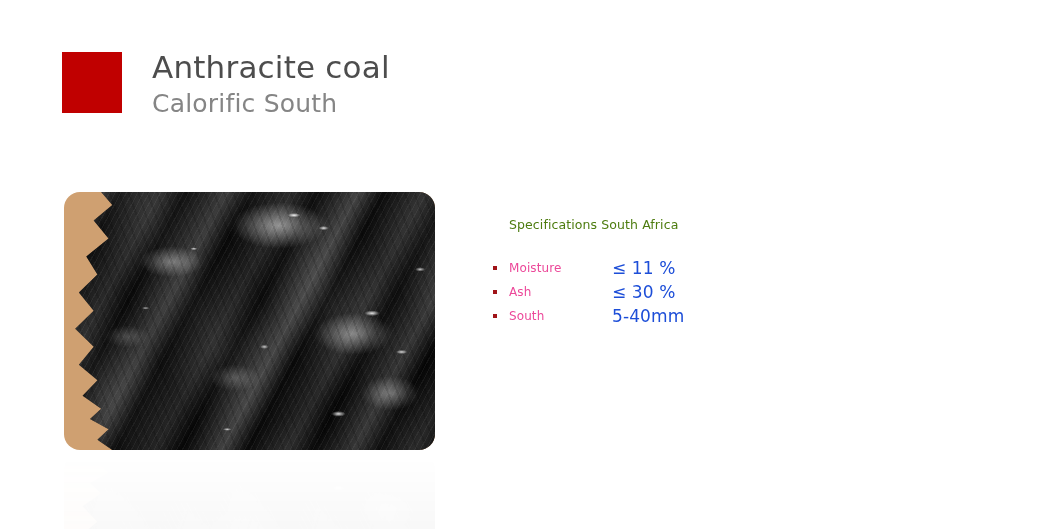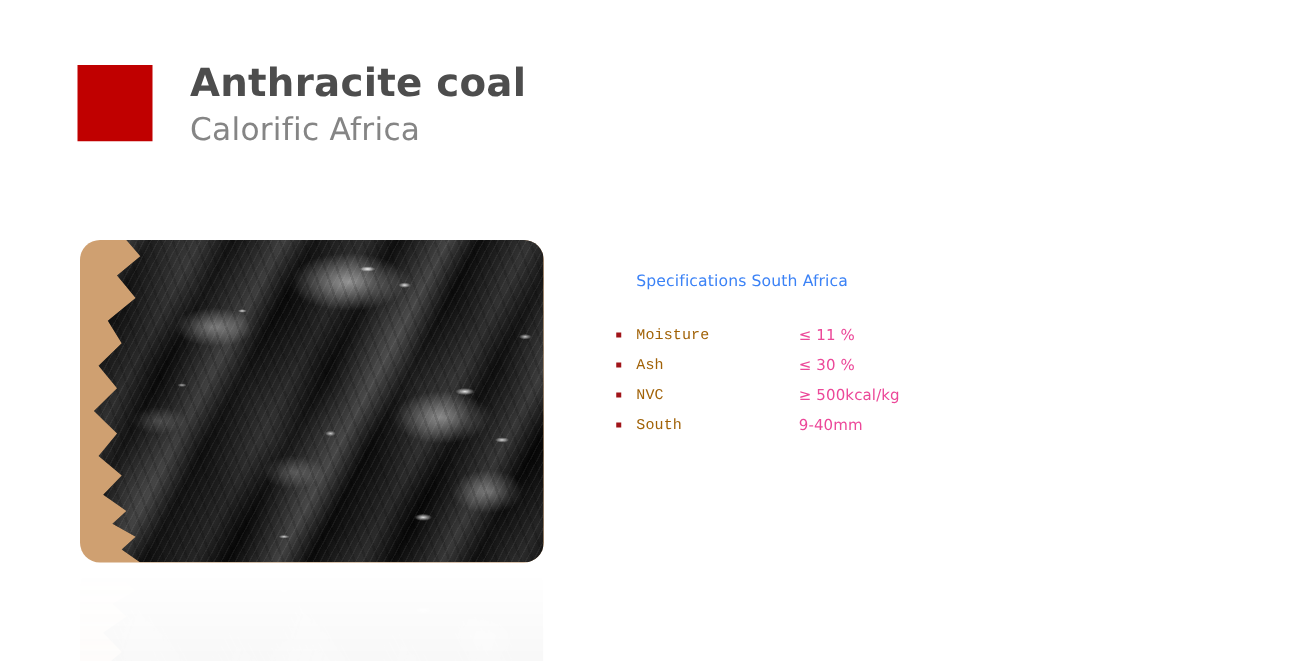--- a/index.html
+++ b/index.html
@@ -30,21 +30,21 @@
     top: 52px;
     width: 60px;
     height: 61px;
     background: #c00000;
   }
   #page-title {
     position: absolute;
     left: 152px;
     top: 48px;
     font-size: 31px;
-    font-weight: bold;
+    font-weight: normal;
     color: #4d4d4d;
     letter-spacing: 0.2px;
     line-height: 38px;
     white-space: nowrap;
   }
   #page-subtitle {
     position: absolute;
     left: 152px;
     top: 88px;
     font-size: 25px;
@@ -192,21 +192,21 @@
     position: absolute;
     left: 493px;
     top: 215px;
     width: 320px;
   }
   #spec-heading {
     position: absolute;
     left: 16px;
     top: 2px;
     font-size: 12.5px;
-    color: #3b82f6;
+    color: #4d7c0f;
     letter-spacing: 0.1px;
     white-space: nowrap;
   }
   #spec-list {
     position: absolute;
     left: 0;
     top: 41px;
     width: 320px;
   }
   .spec-row {
@@ -220,42 +220,41 @@
     top: 10px;
     width: 4px;
     height: 4px;
     background: #a01418;
   }
   .spec-label {
     position: absolute;
     left: 16px;
     top: 0;
     font-size: 12px;
-    color: #a16207;
+    color: #ec4899;
     letter-spacing: 0.1px;
     white-space: nowrap;
-    font-family: Liberation Mono, monospace;
   }
   .spec-value {
     position: absolute;
-    left: 146px;
+    left: 119px;
     top: 0;
-    font-size: 12px;
-    color: #ec4899;
+    font-size: 17px;
+    color: #1d4ed8;
     letter-spacing: 0.1px;
     white-space: nowrap;
   }
 </style>
 </head>
 <body>
 
 <div id="header-block">
   <div id="brand-mark"></div>
   <div id="page-title">Anthracite coal</div>
-  <div id="page-subtitle">Calorific Africa</div>
+  <div id="page-subtitle">Calorific South</div>
 </div>
 
 <div id="photo-block">
   <div class="photo-frame">
     <div class="photo-substrate"></div>
     <div class="coal-lump"></div>
     <div class="coal-grain"></div>
     <div class="coal-flecks"></div>
   </div>
 </div>
@@ -283,26 +282,21 @@
     </div>
 
     <div class="spec-row">
       <span class="spec-bullet"></span>
       <span class="spec-label">Ash</span>
       <span class="spec-value">≤ 30 %</span>
     </div>
 
 
 
-    <div class="spec-row">
-      <span class="spec-bullet"></span>
-      <span class="spec-label">NVC</span>
-      <span class="spec-value">≥ 500kcal/kg</span>
-    </div>
 
     <div class="spec-row">
       <span class="spec-bullet"></span>
       <span class="spec-label">South</span>
-      <span class="spec-value">9-40mm</span>
+      <span class="spec-value">5-40mm</span>
     </div>
 
   </div>
 </div>
 
 </body></html>

